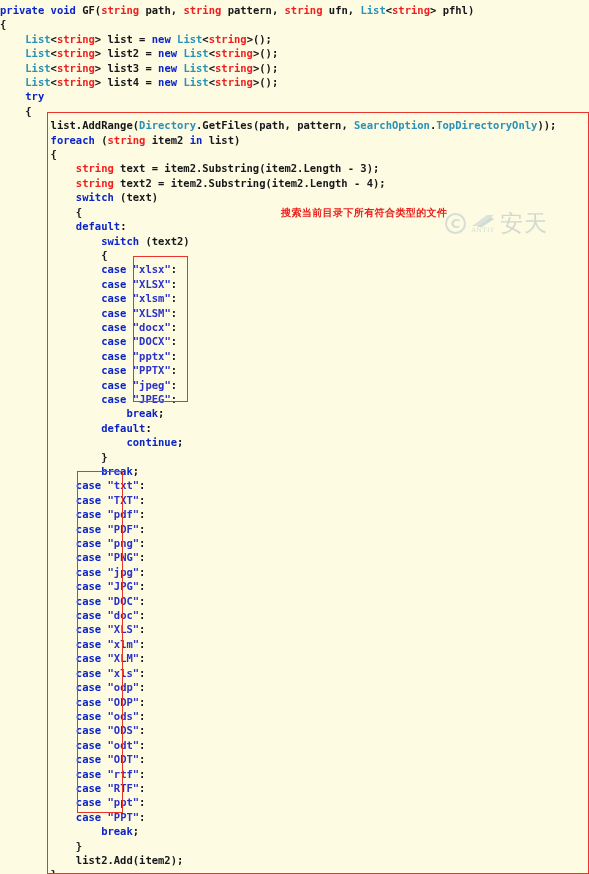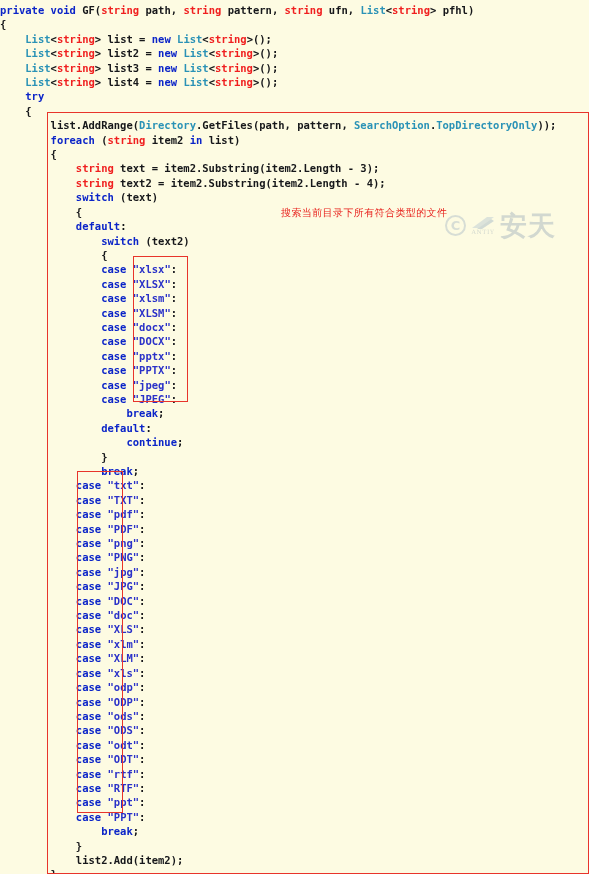--- a/index.html
+++ b/index.html
@@ -47,21 +47,21 @@
   .str  { color: #2a31c8; }   
   .em   { color: #2a92b6; }  
 
   
   #annotation {
     position: absolute;
     left: 281px;
     top: 206px;
     font-family: "DejaVu Sans", "Liberation Sans", sans-serif;
     font-size: 10px;
-    font-weight: normal;
+    font-weight: bold;
     color: #e8231e;
     letter-spacing: 0.4px;
     white-space: nowrap;
     z-index: 5;
   }
 
   
   #watermark {
     position: absolute;
     left: 445px;
@@ -88,22 +88,22 @@
   .wm-swoosh { width: 24px; height: 14px; }
   .wm-sub {
     font-family: "DejaVu Serif", "Liberation Serif", serif;
     font-size: 6px;
     letter-spacing: 0.6px;
     color: #7f94aa;
     margin-top: -2px;
   }
   .wm-cn {
     font-family: "DejaVu Sans", "Liberation Sans", sans-serif;
-    font-size: 27px;
-    font-weight: bold;
+    font-size: 23px;
+    font-weight: normal;
     color: #8298ae;
     letter-spacing: 1px;
     line-height: 1;
   }
 
   
   .hlbox {
     position: absolute;
     border: 1.4px solid #e8342b;
     box-sizing: border-box;

